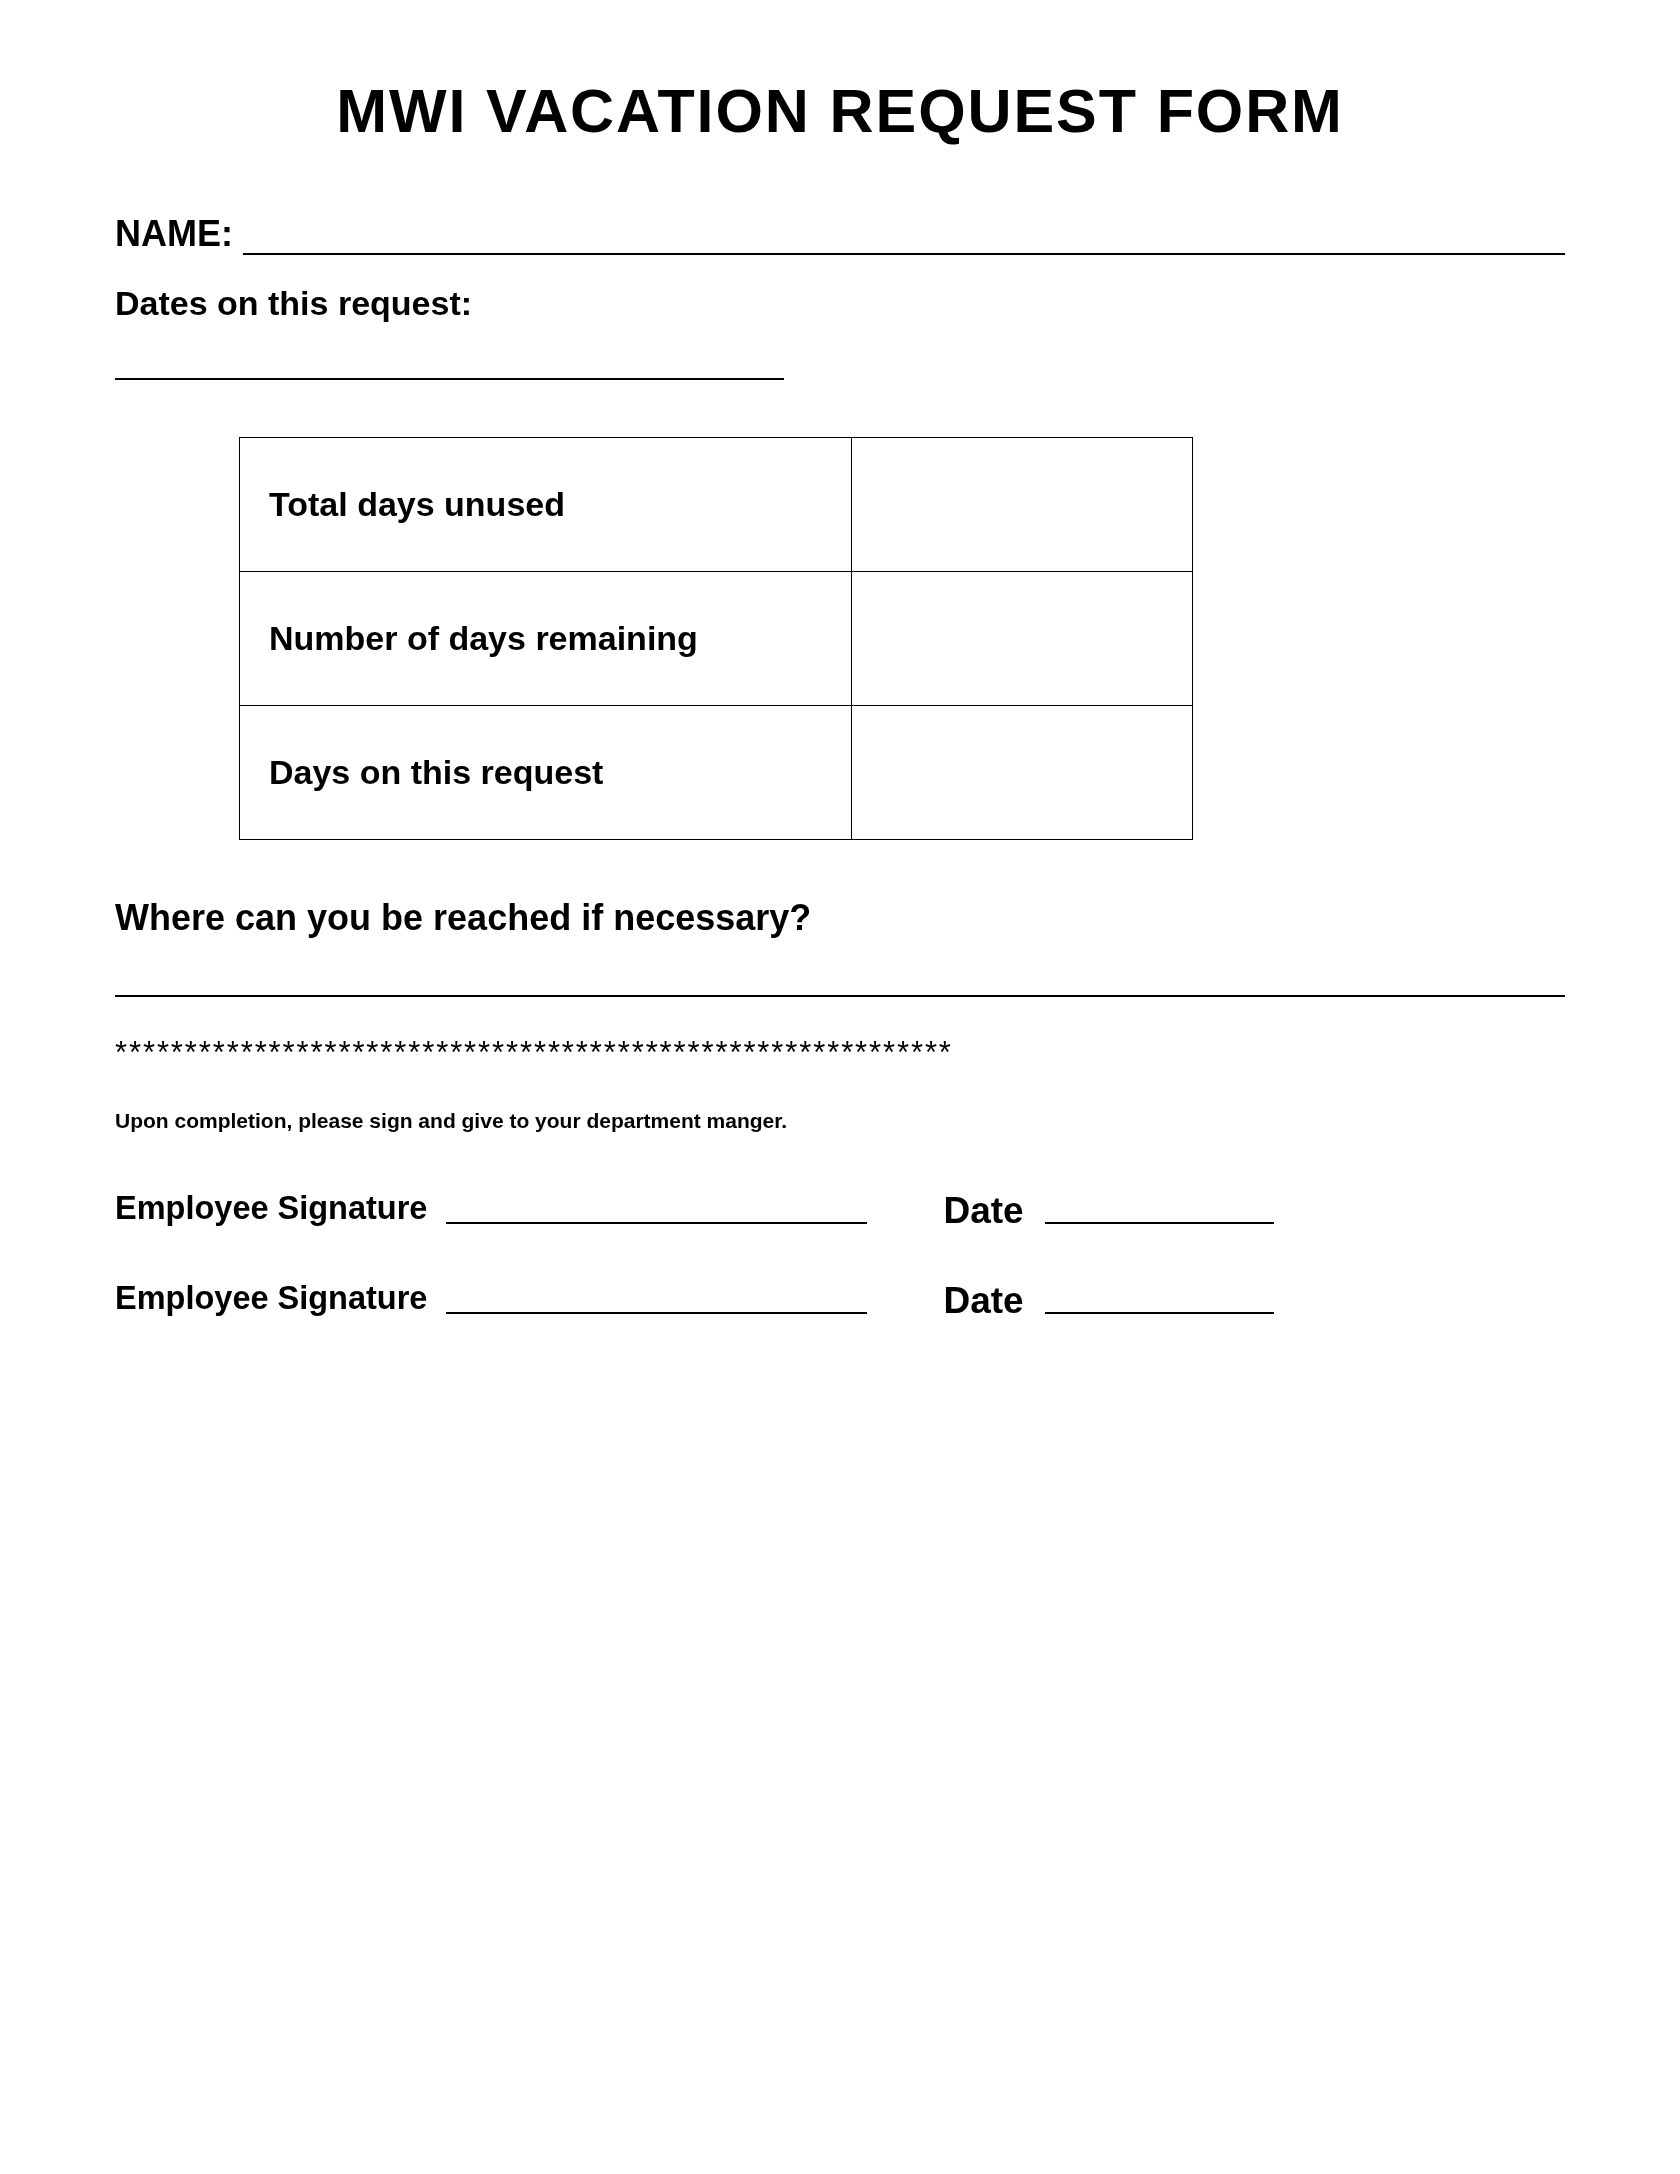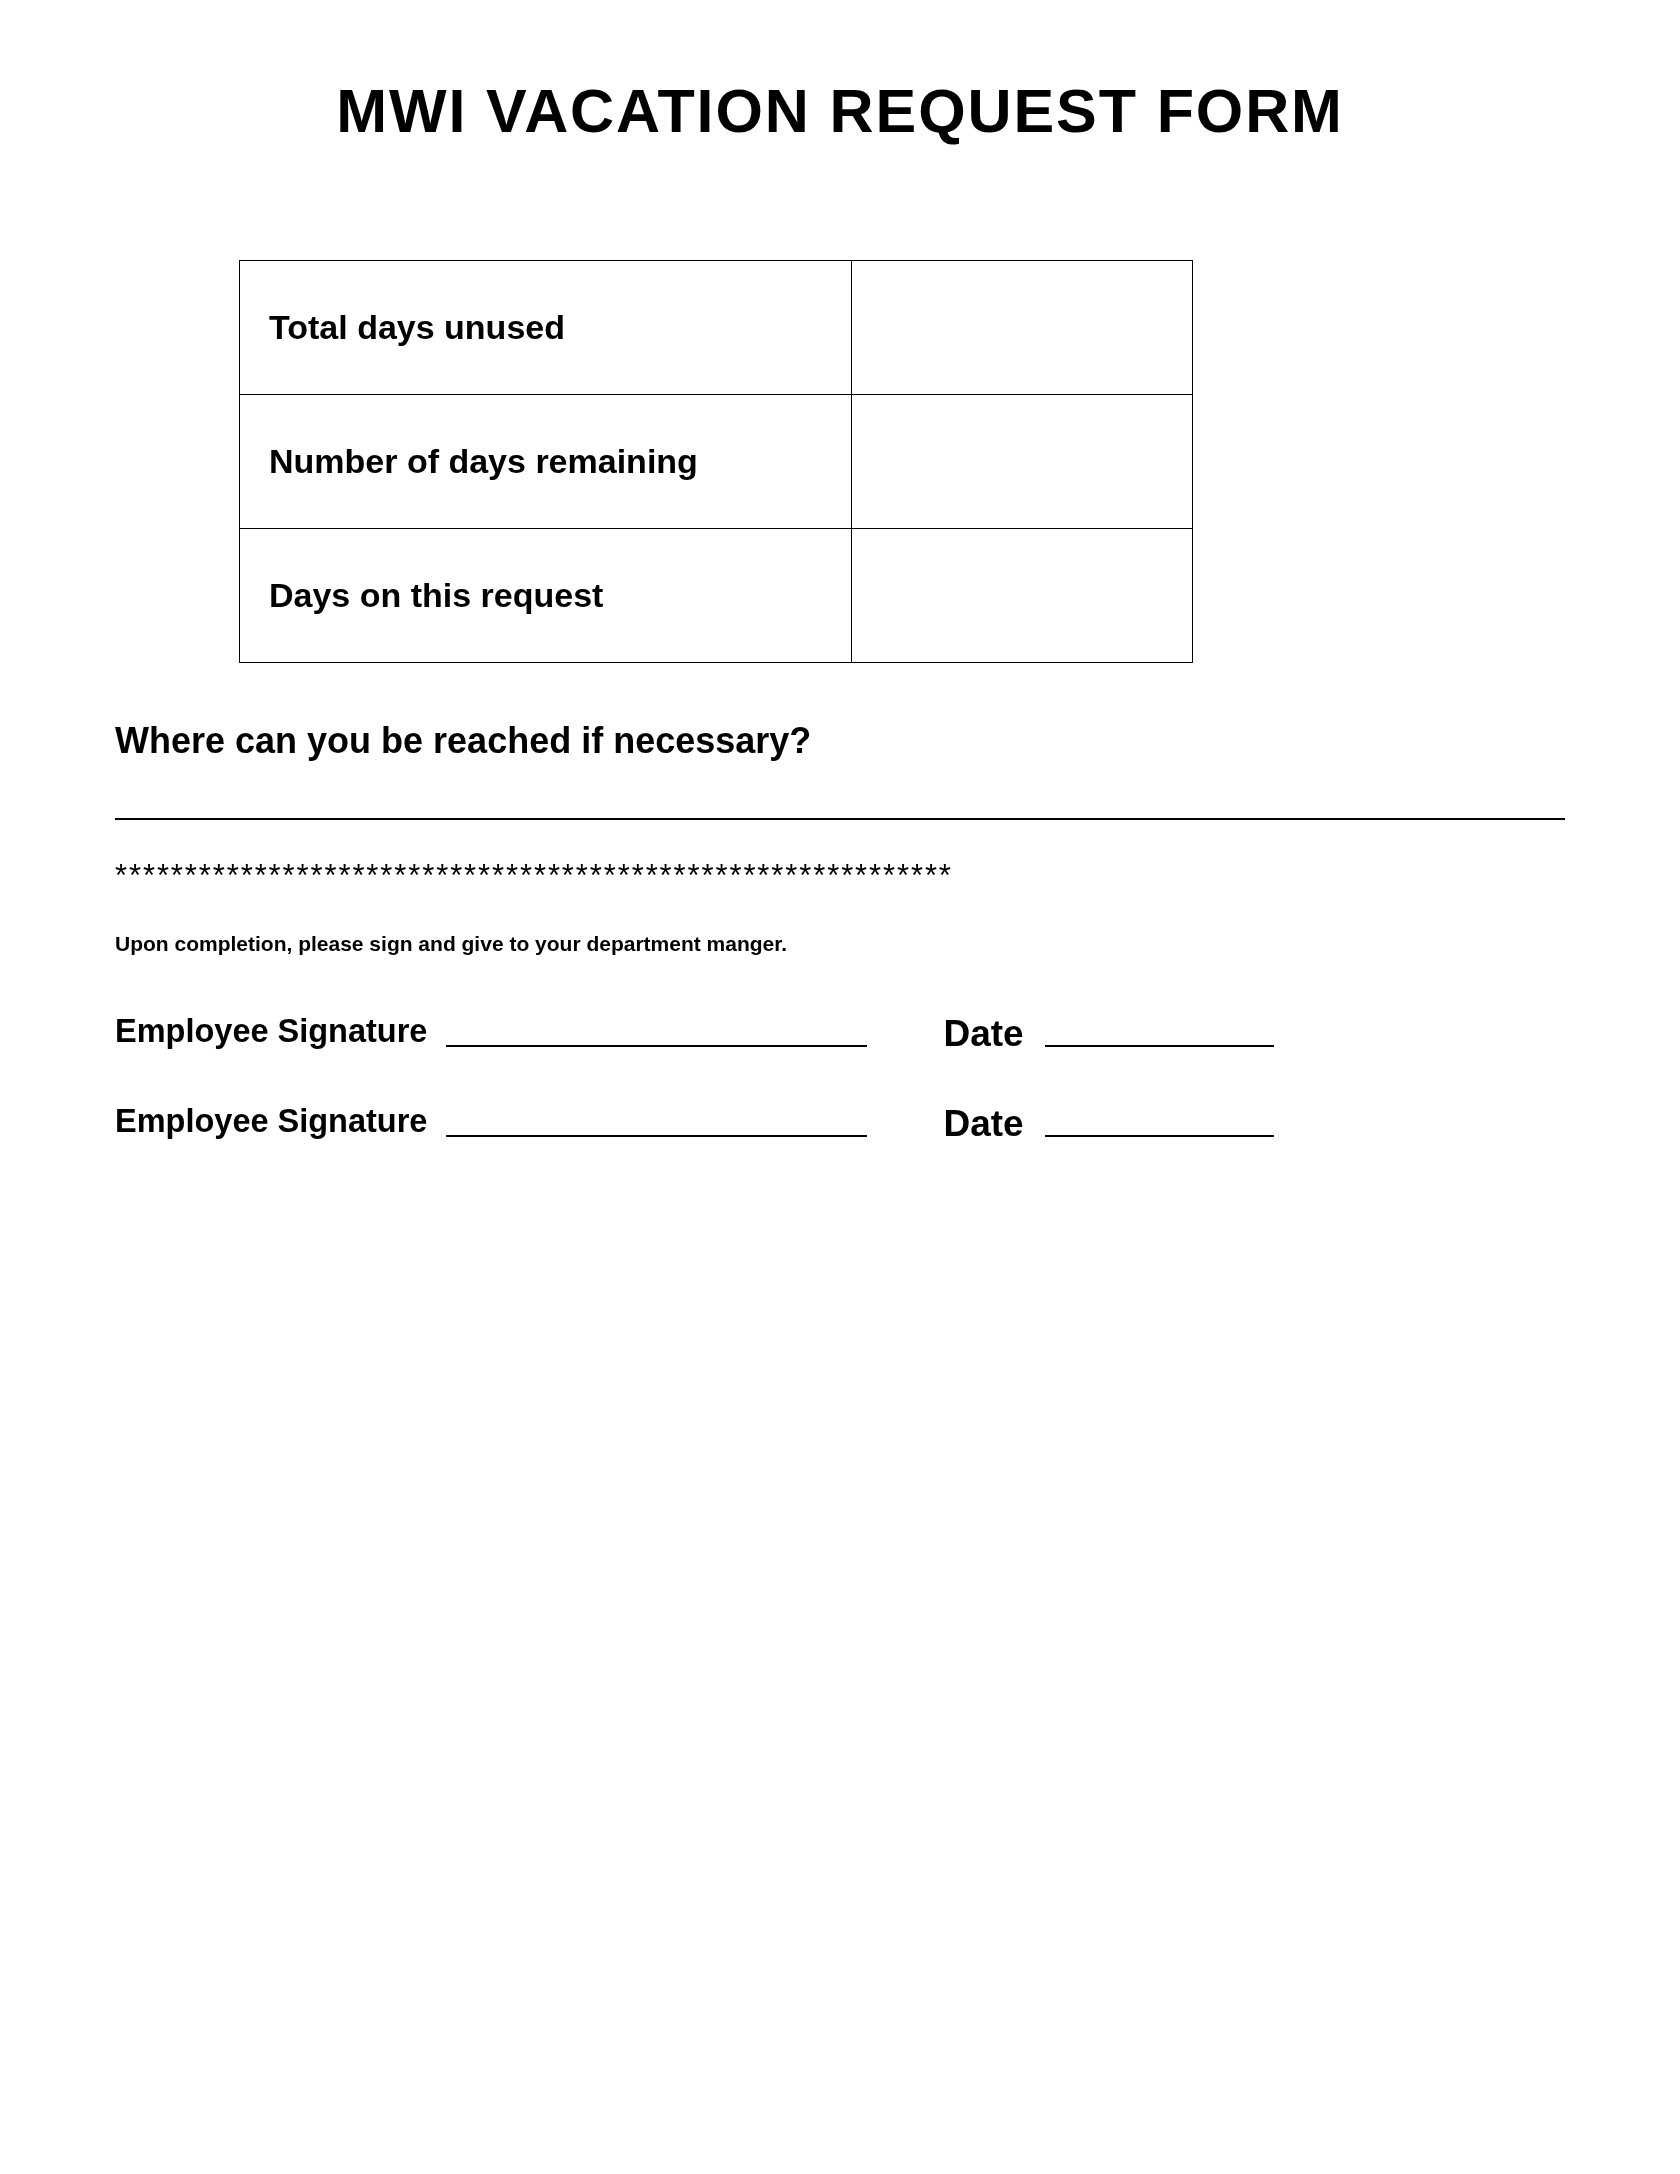--- a/index.html
+++ b/index.html
@@ -188,20 +188,28 @@
       height: 34px;
     }
   </style>
 </head>
 <body>
 
 <h1 class="page-title">MWI VACATION REQUEST FORM</h1>
 
 <div class="top-section">
 
+  <div class="name-dates-section">
+    <div class="name-row">
+      <span class="name-label">NAME:</span>
+      <div class="name-underline"></div>
+    </div>
+    <div class="dates-label">Dates on this request:</div>
+    <div class="dates-underline"></div>
+  </div>
 </div>
 
 <div class="days-table-container">
   <table class="days-table">
     <tbody id="days-table-body">
         <tr>
       <td class="label-cell">Total days unused</td>
       <td class="value-cell"></td>
     </tr>
         <tr>

